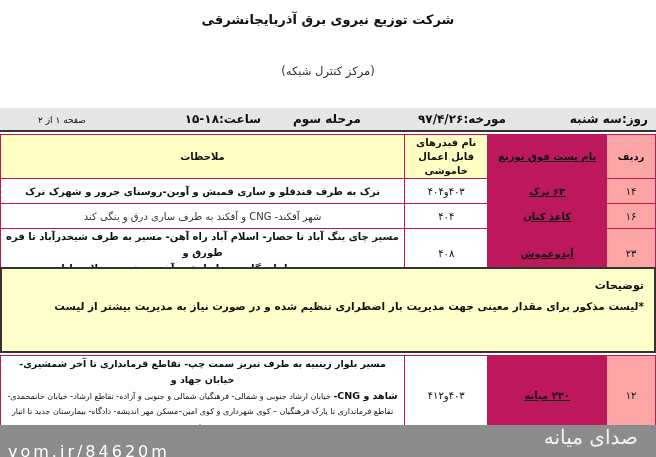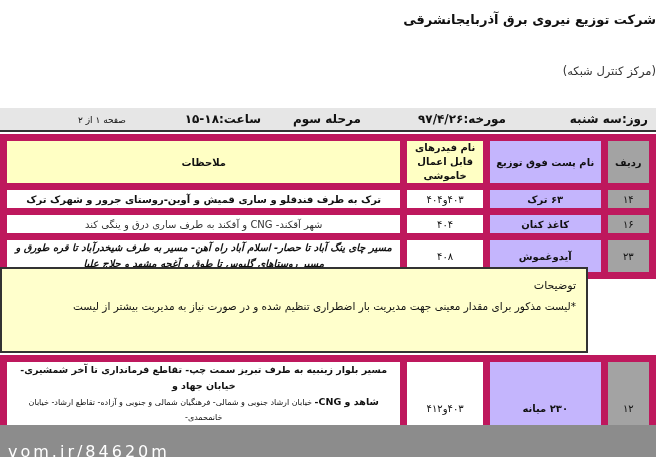--- a/index.html
+++ b/index.html
@@ -1,46 +1,46 @@
 <!DOCTYPE html>
 <html><head>
   <meta charset="utf-8">
   <style>
     * { box-sizing: border-box; margin: 0; padding: 0; }
     html, body { width: 656px; height: 457px; overflow: hidden; background: #ffffff; }
     body { font-family: "DejaVu Sans", sans-serif; color: #111; position: relative; }
     .page { position: absolute; left: 0; top: 0; width: 656px; height: 457px; }
-    .header { position: absolute; left: 0; top: 0; width: 656px; height: 108px; background: #fff; direction: rtl; }
+    .header { position: absolute; left: 0; top: 0; width: 656px; height: 108px; background: #fff; direction: rtl; text-align: center; }
     .header .l1 { position: absolute; top: 12px; width: 100%; font-size: 13px; font-weight: bold; }
     .header .l2 { position: absolute; top: 38px; width: 100%; font-size: 13px; font-weight: bold; }
     .header .l3 { position: absolute; top: 64px; width: 100%; font-size: 11.5px; color: #333; }
     .header .l4 { position: absolute; top: 86px; width: 100%; font-size: 13px; font-weight: bold; }
     .infobar { position: absolute; left: 0; top: 108px; width: 656px; height: 24px; background: #e6e6e6; direction: rtl; font-size: 12px; font-weight: bold; border-bottom: 2px solid #333; }
-    .infobar span { position: absolute; top: 4px; white-space: nowrap; margin-left: 40px; }
+    .infobar span { position: absolute; top: 4px; white-space: nowrap; }
     .infobar .day { right: 8px; }
     .infobar .date { right: 150px; }
     .infobar .stage { right: 295px; }
     .infobar .time { right: 395px; }
     .infobar .pageno { left: 38px; font-size: 9px; top: 7px; font-weight: normal; }
     table.grid { position: absolute; left: 0; width: 656px; border-collapse: collapse; direction: rtl; table-layout: fixed; }
-    table.grid td { border: 7px solid #be185d; text-align: center; vertical-align: middle; font-size: 10px; }
-    .c-row { width: 47px; background: #a3a3a3; }
-    .c-post { width: 114px; background: #c4b5fd; font-weight: bold; }
+    table.grid td { border: 1px solid #be185d; text-align: center; vertical-align: middle; font-size: 10px; }
+    .c-row { width: 47px; background: #fca5a5; }
+    .c-post { width: 114px; background: #be185d; font-weight: bold; text-decoration: underline; }
     .c-feed { width: 80px; background: #fff; }
     .c-notes { width: 388px; background: #fff; font-weight: bold; }
     .yellow { background: #ffffc4 !important; }
     #t1 { top: 134px; }
     .hdr td { height: 44px; font-weight: bold; font-size: 9.5px; }
     .hdr .c-feed { line-height: 14px; }
     .r14 td { height: 25px; }
     .r16 td { height: 25px; }
     .r16 .c-notes { font-weight: normal; color: #333; }
     .r23 td { height: 36px; }
-    .r23 .c-notes { line-height: 16px; font-style: italic; }
-    .notes-box { position: absolute; left: 0; top: 267px; width: 588px; height: 86px; background: #ffffcc; border: 2px solid #333; direction: rtl; padding: 10px 10px 0 10px; font-size: 10.5px; font-weight: normal; }
+    .r23 .c-notes { line-height: 16px; }
+    .notes-box { position: absolute; left: 0; top: 267px; width: 656px; height: 86px; background: #ffffcc; border: 2px solid #333; direction: rtl; padding: 10px 10px 0 10px; font-size: 10.5px; font-weight: bold; }
     .notes-box .title { font-size: 11px; margin-bottom: 6px; }
     .notes-box .line { line-height: 17px; }
     #t2 { top: 355px; }
     .r12 td { height: 60px; }
     .r12 .c-notes { font-weight: normal; font-size: 8px; line-height: 15px; padding: 0 4px; }
     .r12 .c-notes b { font-size: 9.5px; }
     .footer { position: absolute; left: 0; top: 425px; width: 656px; height: 32px; background: #8c8c8c; }
     .footer .url { position: absolute; left: 8px; top: 17px; color: #fff; font-size: 16px; letter-spacing: 3px; font-family: "DejaVu Sans", sans-serif; }
     .footer .brand { position: absolute; right: 18px; top: 0px; color: #f2f2f2; font-size: 20px; font-family: "DejaVu Serif", serif; direction: rtl; }
   </style>
@@ -110,15 +110,16 @@
         <div><b>شاهد و CNG-</b><span> خیابان ارشاد جنوبی و شمالی- فرهنگیان شمالی و جنوبی و آزاده- تقاطع ارشاد- خیابان خانمحمدی-</span></div>
         <div>تقاطع فرمانداری تا پارک فرهنگیان – کوی شهرداری و کوی امین–مسکن مهر اندیشه- دادگاه- بیمارستان جدید تا انبار</div>
         <div>برق</div>
       </td>
     </tr>
   </tbody>
     </table>
 
   <div class="footer">
     <span class="url">vom.ir/84620m</span>
+    <span class="brand">صدای میانه</span>
   </div>
 
 </div>
 
 </body></html>

